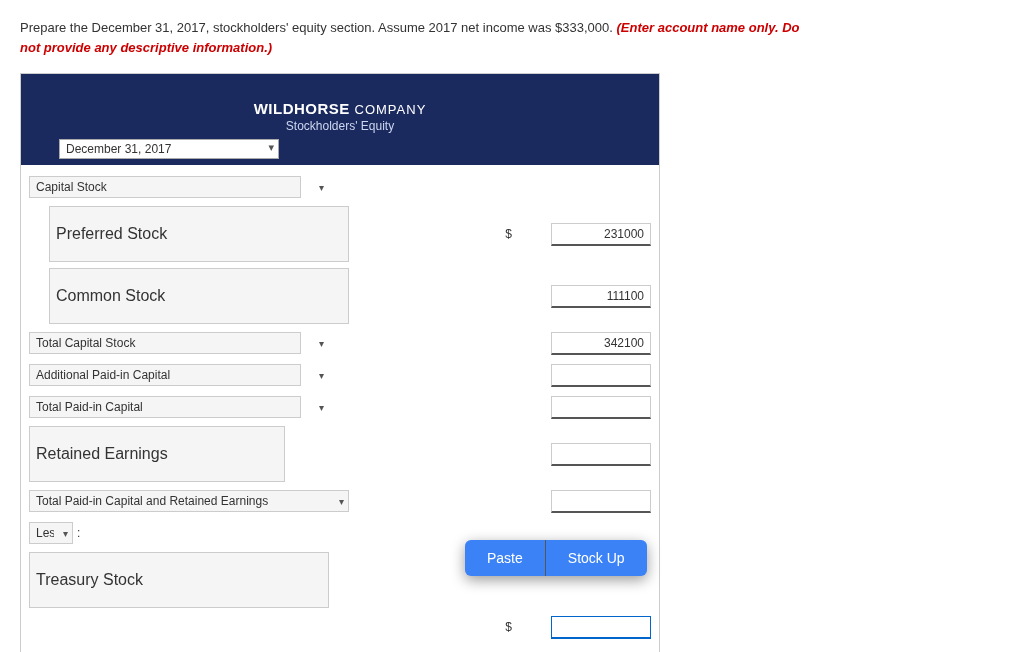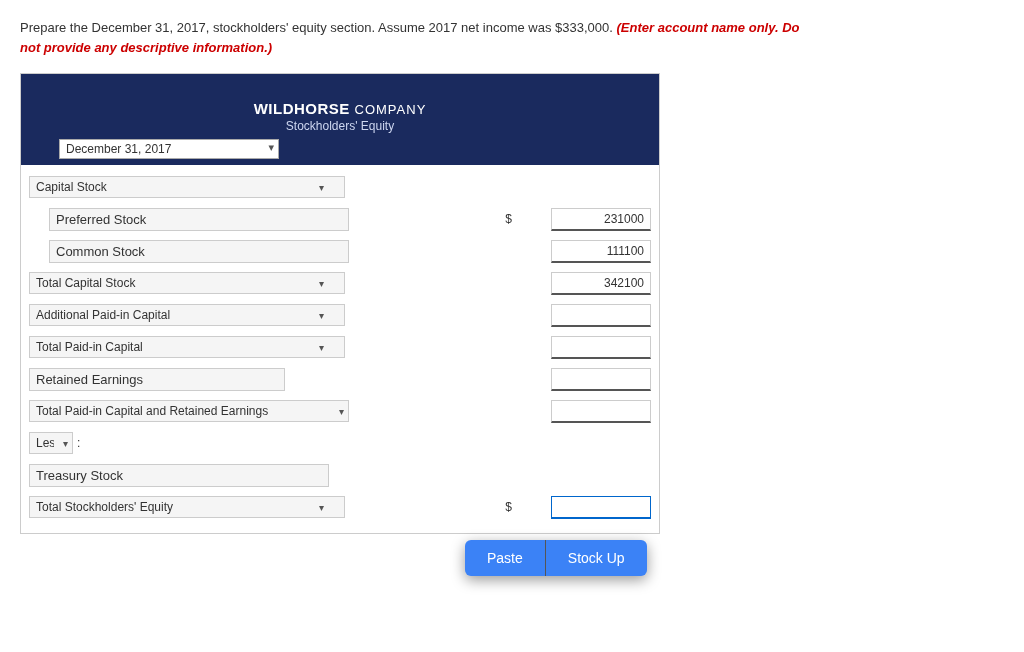--- a/index.html
+++ b/index.html
@@ -117,28 +117,28 @@
       top: 50%;
       transform: translateY(-50%);
       color: #555;
       font-size: 10px;
       pointer-events: none;
     }
 
     .label-input {
       width: 300px;
       border: 1px solid #ccc;
-      padding: 3px 6px;
-      font-size: 13px;
+      padding: 18px 6px;
+      font-size: 16px;
       background: #f5f5f5;
       color: #333;
     }
 
     .label-select {
-      width: 316px;
+      width: 272px;
       border: 1px solid #ccc;
       padding: 3px 20px 3px 6px;
       font-size: 12px;
       background: #f5f5f5;
       color: #333;
       appearance: none;
       -webkit-appearance: none;
       cursor: pointer;
     }
 
@@ -362,27 +362,20 @@
       </div>
     </div>
 
     <div class="eq-row">
       <div class="label-cell">
         <input class="label-input" type="text" value="Treasury Stock" style="width: 300px;">
       </div>
     </div>
 
     <div class="eq-row">
-      <div class="label-cell">
-        <div class="label-select-wrap">
-          <select class="label-select">
-            <option>Total Stockholders' Equity</option>
-          </select>
-        </div>
-      </div>
       <div class="value-cell">
         <span class="dollar-sign">$</span>
         <input class="value-input active" type="text" value="" style="">
       </div>
     </div>
 
     <div class="spacer"></div>
   </div>
 </div>
 

